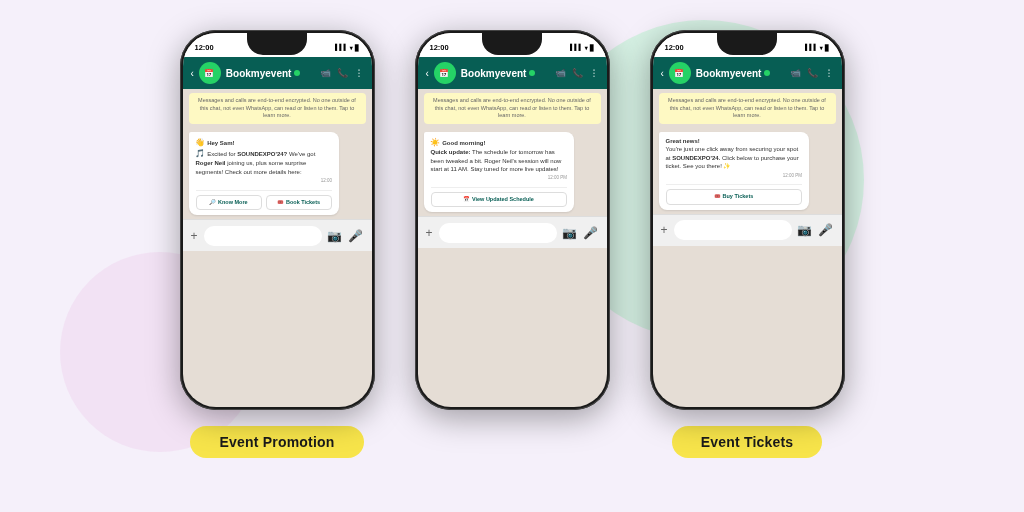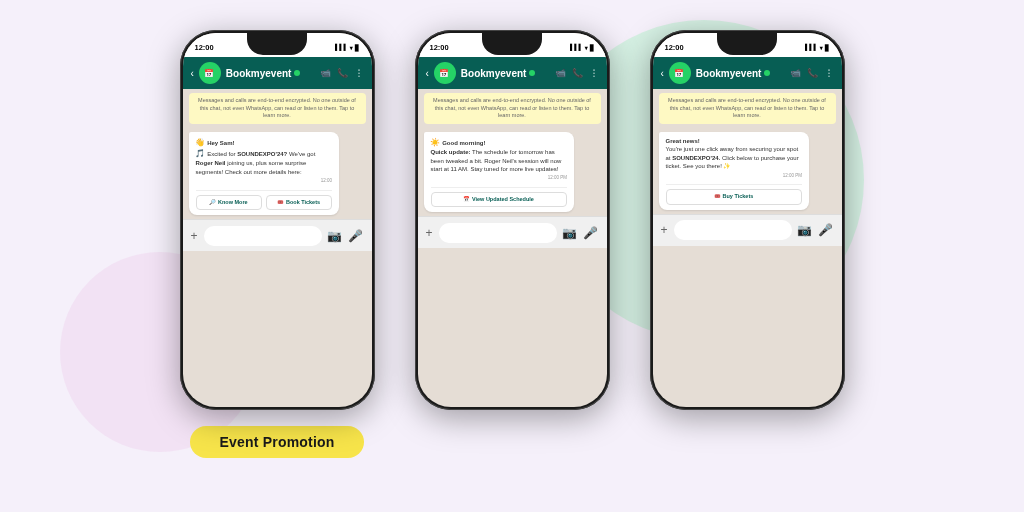--- a/index.html
+++ b/index.html
@@ -456,15 +456,16 @@
         </div>
 
         <div class="wa-bottom">
           <span class="wa-bottom-icon">+</span>
           <div class="wa-input-box"></div>
           <span class="wa-bottom-icon">📷</span>
           <span class="wa-bottom-icon">🎤</span>
         </div>
       </div>
     </div>
+    <div class="label-badge">Event Tickets</div>
   </div>
 
 </div>
 
 </body></html>

